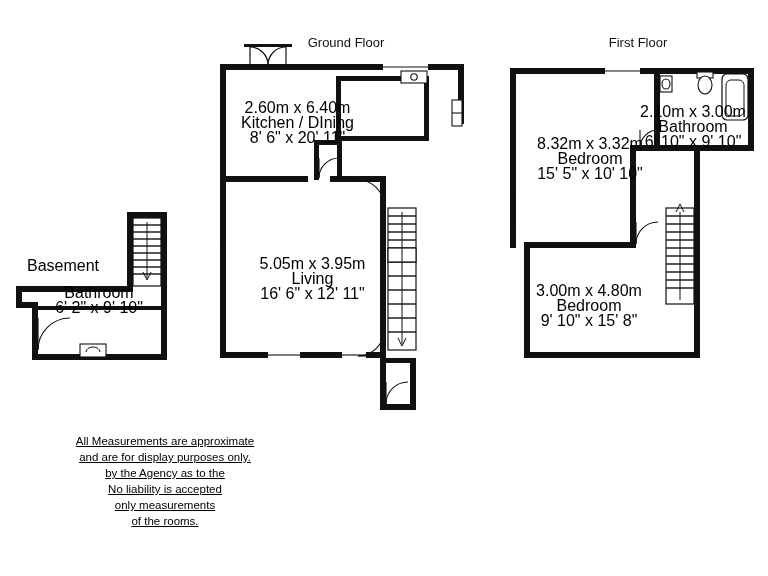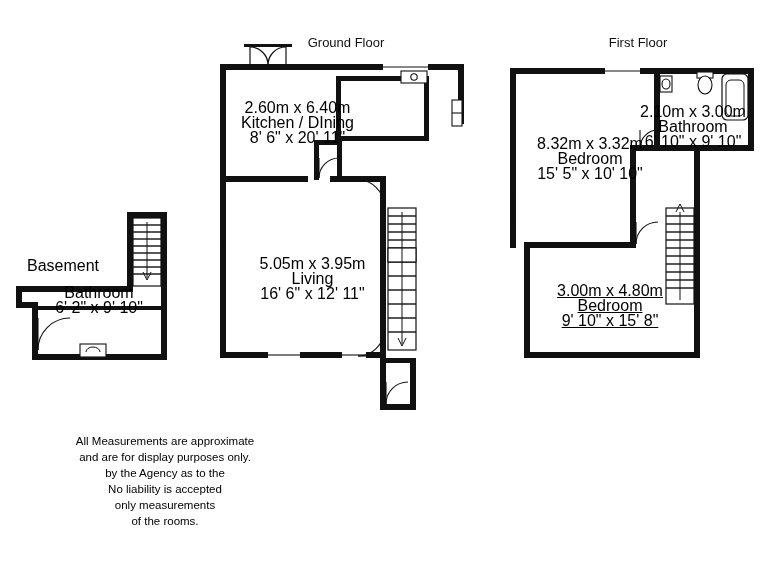--- a/index.html
+++ b/index.html
@@ -43,20 +43,21 @@
     position: absolute;
     background: #111111;
   }
   .disclaimer {
     position: absolute;
     text-align: center;
     font-size: 11.5px;
     line-height: 16px;
     color: #000;
     white-space: nowrap;
+    text-decoration: underline;
   }
   .disclaimer .ln { display: block; }
   svg.fixtures {
     position: absolute;
     left: 0; top: 0;
     width: 768px;
     height: 576px;
     overflow: visible;
   }
 </style>
@@ -273,21 +274,21 @@
     <span class="ln">Living</span>
     <span class="ln">16' 6" x 12' 11"</span>
   </div>
 
   <div class="room-label" style="left:516px; top:136px; width:148px;">
     <span class="ln">8.32m x 3.32m</span>
     <span class="ln">Bedroom</span>
     <span class="ln">15' 5" x 10' 10"</span>
   </div>
 
-  <div class="room-label" style="left:537px; top:283px; width:146px;text-decoration:underline;">
+  <div class="room-label" style="left:516px; top:283px; width:146px;">
     <span class="ln">3.00m x 4.80m</span>
     <span class="ln">Bedroom</span>
     <span class="ln">9' 10" x 15' 8"</span>
   </div>
 
   <div class="room-label" style="left:630px; top:94px; width:126px;margin-top:10px;">
     <span class="ln">2.10m x 3.00m</span>
     <span class="ln">Bathroom</span>
     <span class="ln">6' 10" x 9' 10"</span>
   </div>

